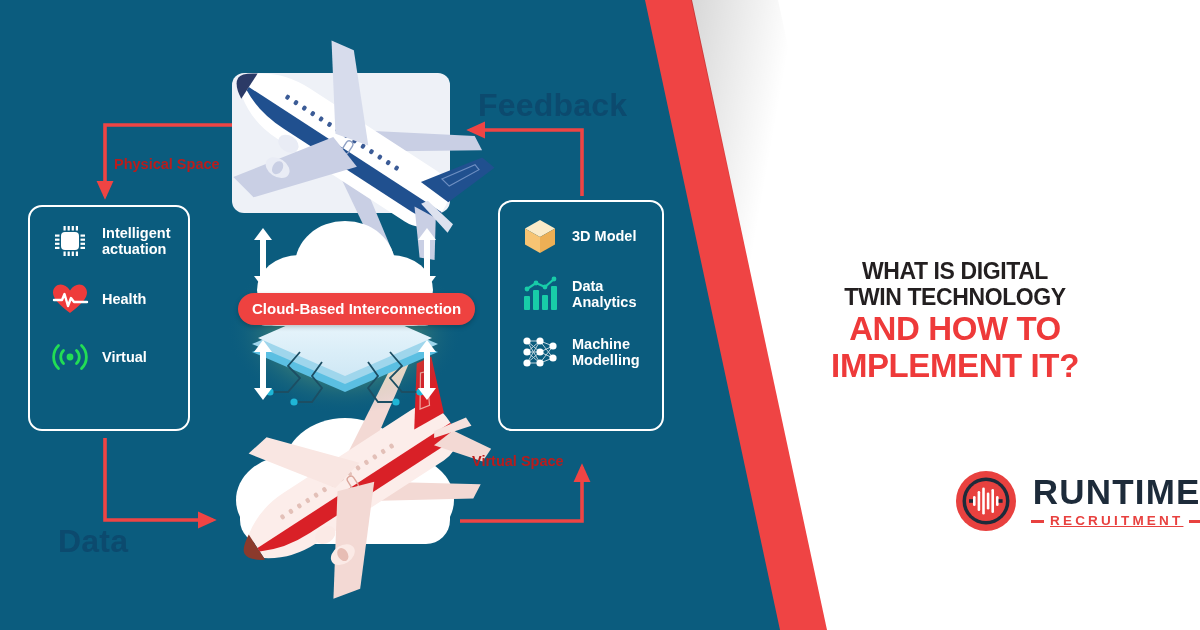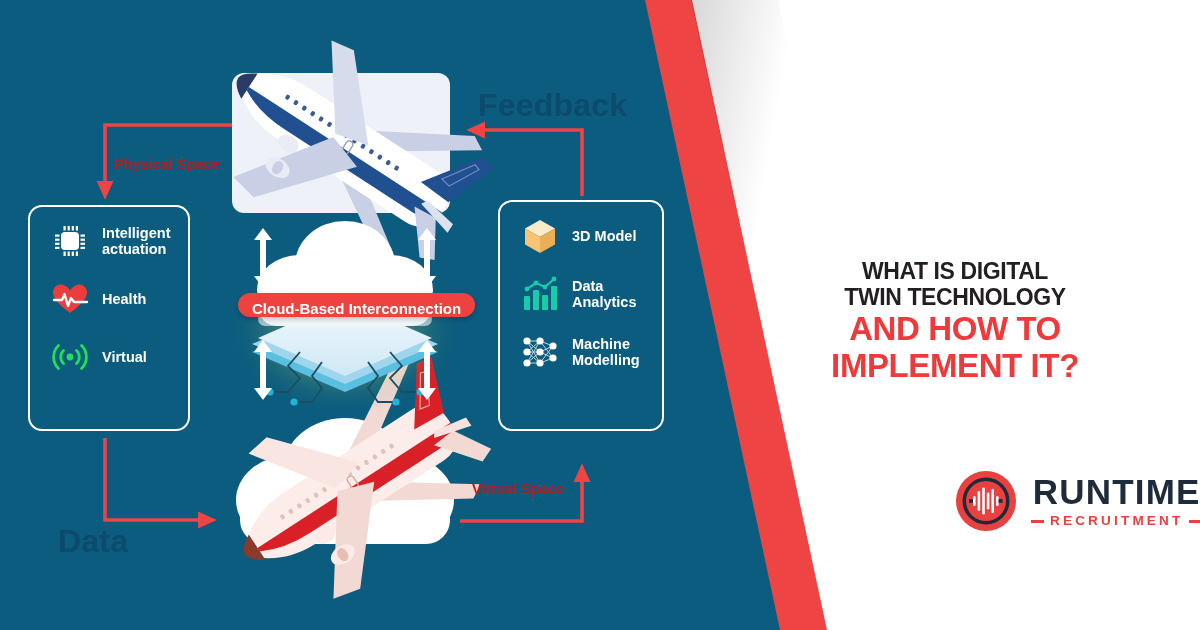--- a/index.html
+++ b/index.html
@@ -93,20 +93,21 @@
     gap: 6px;
     margin-top: 5px;
   }
   .logo-dash { width: 13px; height: 3px; background: #E8413F; }
   .logo-sub {
     font-size: 13.5px;
     font-weight: bold;
     color: #E8413F;
     letter-spacing: 3.2px;
     line-height: 1;
+    text-decoration: underline;
   }
 
   
   .diagram { position: absolute; left: 0; top: 0; width: 700px; height: 630px; }
 
   .panel {
     position: absolute;
     border: 2.5px solid #ffffff;
     border-radius: 14px;
     display: flex;
@@ -138,27 +139,27 @@
   .lbl-feedback { left: 478px; top: 87px; }
   .lbl-data     { left: 58px;  top: 523px; }
 
   .small-label {
     position: absolute;
     color: #b91c1c;
     font-weight: bold;
     font-size: 14.5px;
   }
   .lbl-physical { left: 114px; top: 156px; }
-  .lbl-virtual  { left: 472px; top: 481px; }
+  .lbl-virtual  { left: 472px; top: 453px; }
 
   
   .cloud-pill {
     position: absolute;
     left: 238px; top: 293px;
-    padding: 7px 14px 0;
+    padding: 7px 14px 8px;
     background: #EE4240;
     border-radius: 16px;
     color: #ffffff;
     font-size: 15px;
     font-weight: bold;
     white-space: nowrap;
     box-shadow: 0 2px 5px rgba(0,0,0,0.22);
   }
 
   .layer { position: absolute; left: 0; top: 0; }

